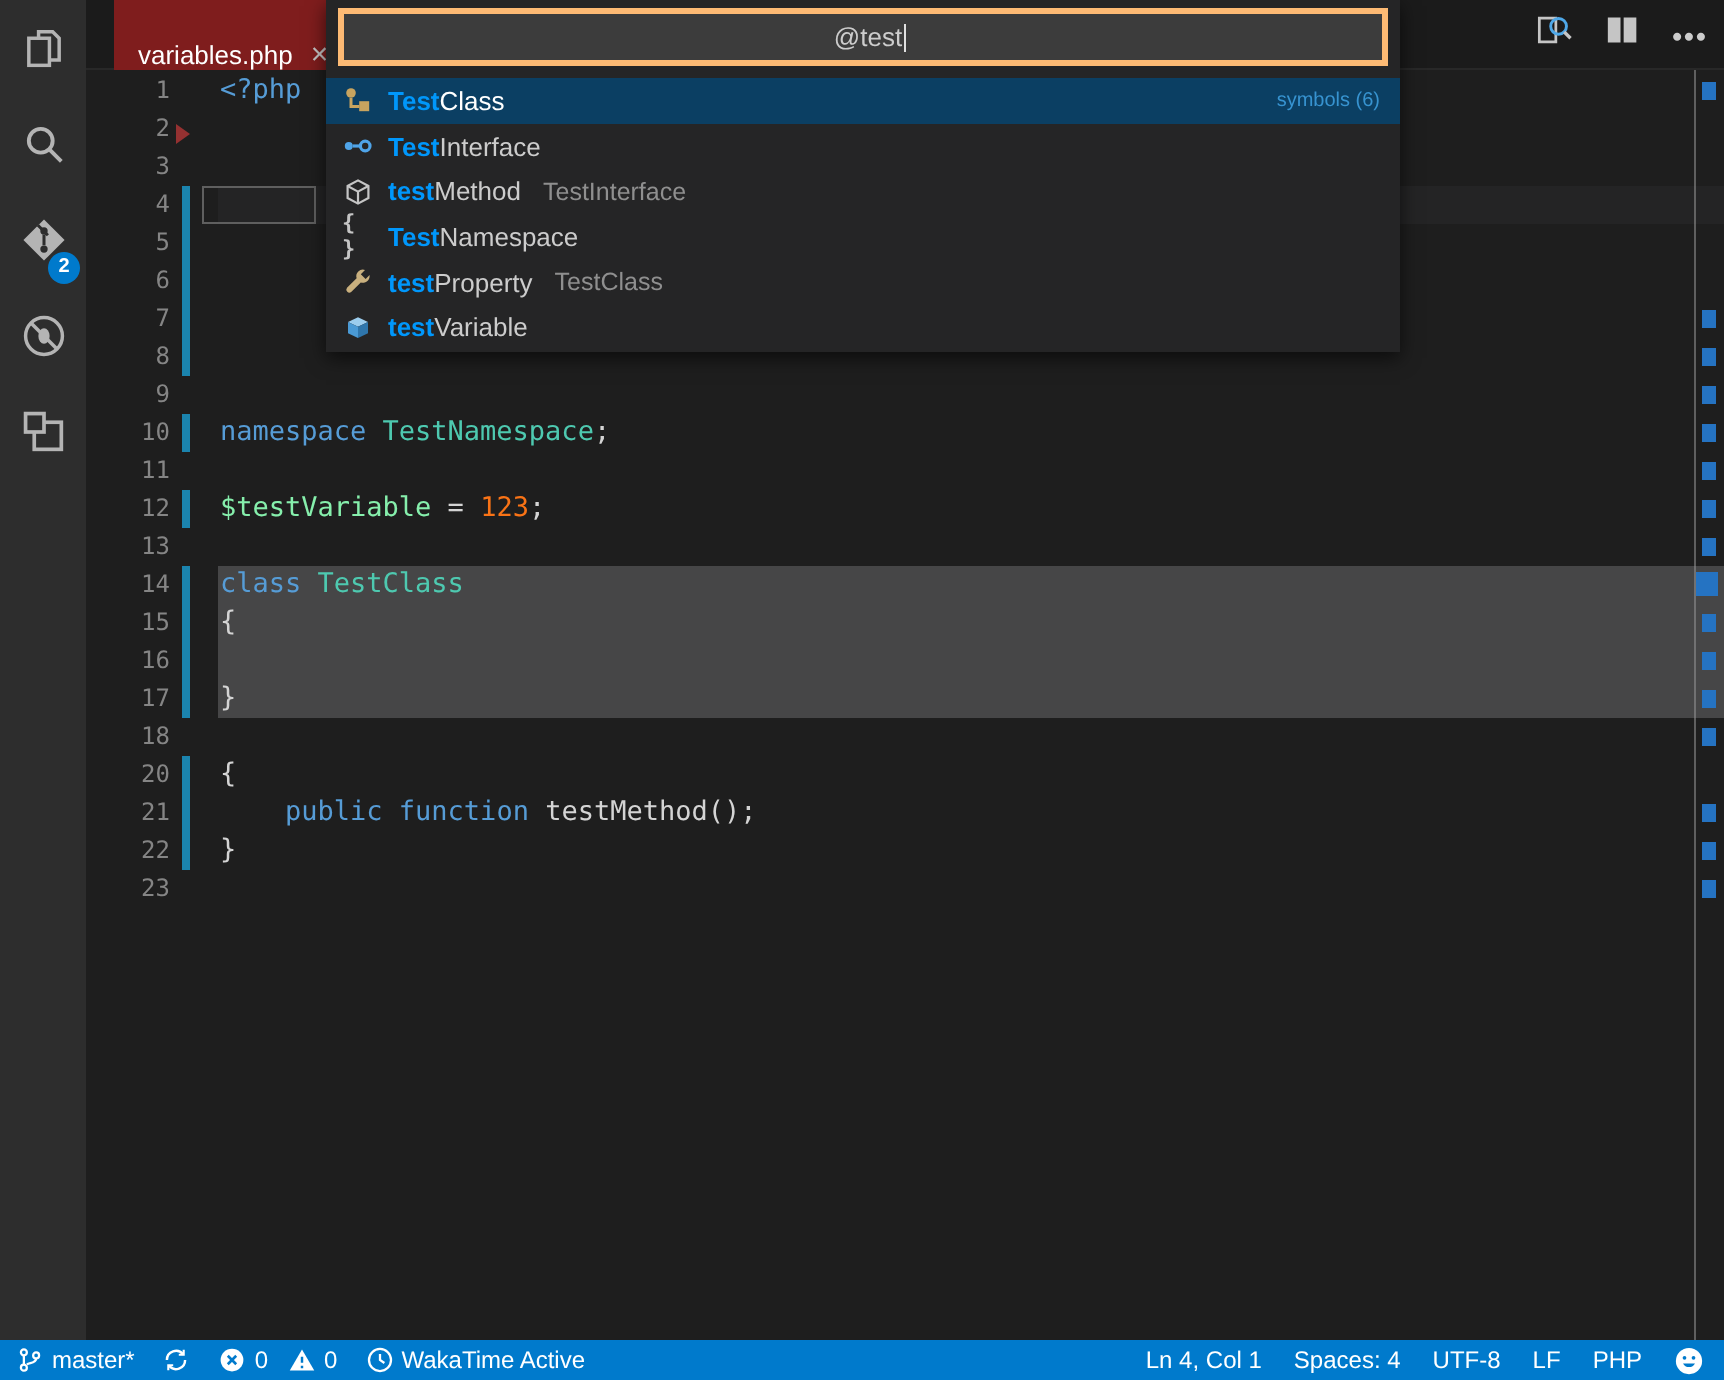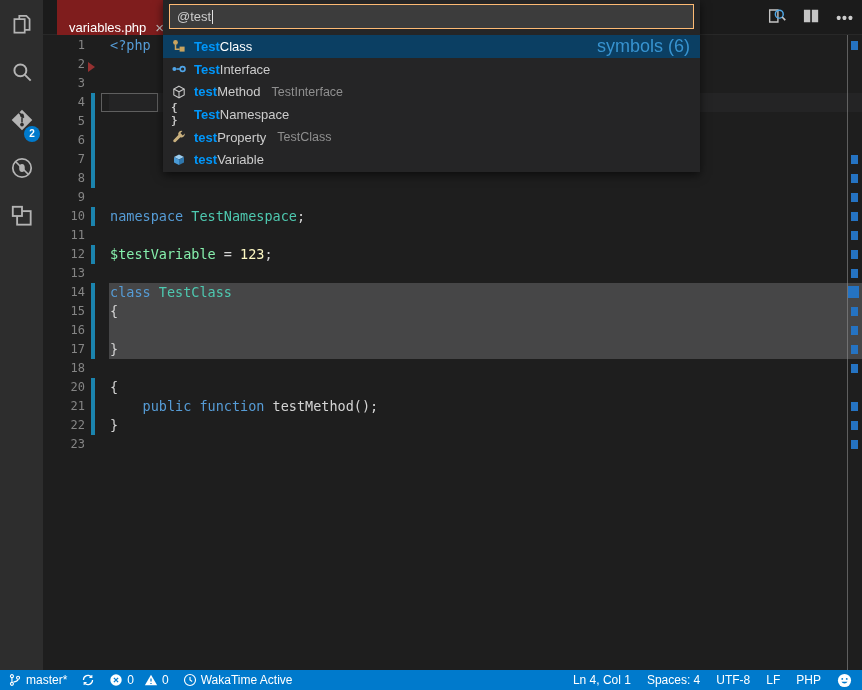--- a/index.html
+++ b/index.html
@@ -25,44 +25,44 @@
   #lines{position:absolute;left:0;top:1px;right:0;}
   .row{position:relative;height:19px;line-height:19px;}
   .row .num{position:absolute;left:0;top:0;width:42px;text-align:right;color:#858585;
             font-family:"DejaVu Sans Mono",monospace;font-size:12px;}
   .row .gitbar{position:absolute;left:48px;top:0;width:4px;height:19px;background:#1B84AE;}
   .row .code{position:absolute;left:67px;top:0;white-space:pre;
              font-family:"DejaVu Sans Mono",monospace;font-size:13.5px;z-index:1;}
   .row.sel::before{content:"";position:absolute;left:66px;right:0;top:0;bottom:0;background:#464647;}
   .row.cur::before{content:"";position:absolute;left:66px;right:0;top:0;bottom:0;background:#242425;}
   .curbox{position:absolute;left:58px;top:0;width:55px;height:17px;border:1px solid #5f5f5f;z-index:1;}
-  .c-kw{color:#569CD6}.c-cls{color:#4EC9B0}.c-var{color:#86efac}.c-num{color:#fef9c3}.c-def{color:#D4D4D4}
+  .c-kw{color:#569CD6}.c-cls{color:#4EC9B0}.c-var{color:#86efac}.c-num{color:#f97316}.c-def{color:#D4D4D4}
   #red-marker{position:absolute;left:45px;top:27px;width:0;height:0;z-index:2;
               border-top:5px solid transparent;border-bottom:5px solid transparent;border-left:7px solid #953131;}
   
   #overview-ruler{position:absolute;right:0;top:0;width:14px;height:635px;border-left:1px solid rgba(150,150,150,.55);z-index:2;}
   .ov-mark{position:absolute;left:3px;width:7px;height:9px;background:#2573C2;}
   .ov-mark.wide{left:0;width:11px;height:12px;}
   
   #quick-open{position:absolute;left:163px;top:0;width:537px;background:#252526;z-index:10;
               box-shadow:0 3px 9px rgba(0,0,0,.6);padding:4px 0 1px 0;}
-  #qo-inputwrap{margin:0 6px 6px 6px;height:23px;border:1px solid #fdba74;background:#3C3C3C;
-                display:flex;align-items:center;padding-left:7px;cursor:text;}
+  #qo-inputwrap{margin:0 6px 6px 6px;height:23px;border:3px solid #fdba74;background:#3C3C3C;
+                display:flex;align-items:center;padding-left:7px;cursor:text;justify-content:center;}
   #qo-query{color:#cccccc;font-size:13px;}
   #qo-caret{display:inline-block;width:1px;height:14px;background:#e0e0e0;margin-left:1px;vertical-align:-2px;}
   .qo-row{height:22.7px;display:flex;align-items:center;padding:0 10px 0 8px;gap:7px;cursor:pointer;box-sizing:border-box;}
   .qo-row.selected{background:#0B3F63;}
   .qo-icon{width:16px;height:16px;display:flex;align-items:center;justify-content:center;flex:none;
            font-family:"DejaVu Sans Mono",monospace;}
   .qo-label{font-size:13px;white-space:pre;}
   .qo-label .match{color:#0097FB;font-weight:bold;}
   .qo-label .rest{color:#cccccc;}
   .qo-row.selected .qo-label .rest{color:#ffffff;}
   .qo-detail{font-size:12.5px;color:#8f8f8f;margin-left:4px;}
-  .qo-badge{margin-left:auto;font-size:18px;color:#3793D0;}
+  .qo-badge{margin-left:auto;font-size:10px;color:#3793D0;}
   .ns-brace{color:#C5C5C5;font-size:11px;font-weight:bold;letter-spacing:1px;}
   
   #status-bar{position:absolute;left:0;bottom:0;width:862px;height:20px;background:#007ACC;color:#fff;
               display:flex;align-items:center;font-size:12px;z-index:5;gap:42px;}
   .sb-left{display:flex;align-items:center;gap:14px;padding-left:8px;}
   .sb-right{display:flex;gap:16px;margin-left:auto;padding-right:10px;}
   .sb-item{display:flex;align-items:center;gap:4px;cursor:pointer;white-space:nowrap;}
   .sb-item svg{display:block;}
 </style>
 </head>

